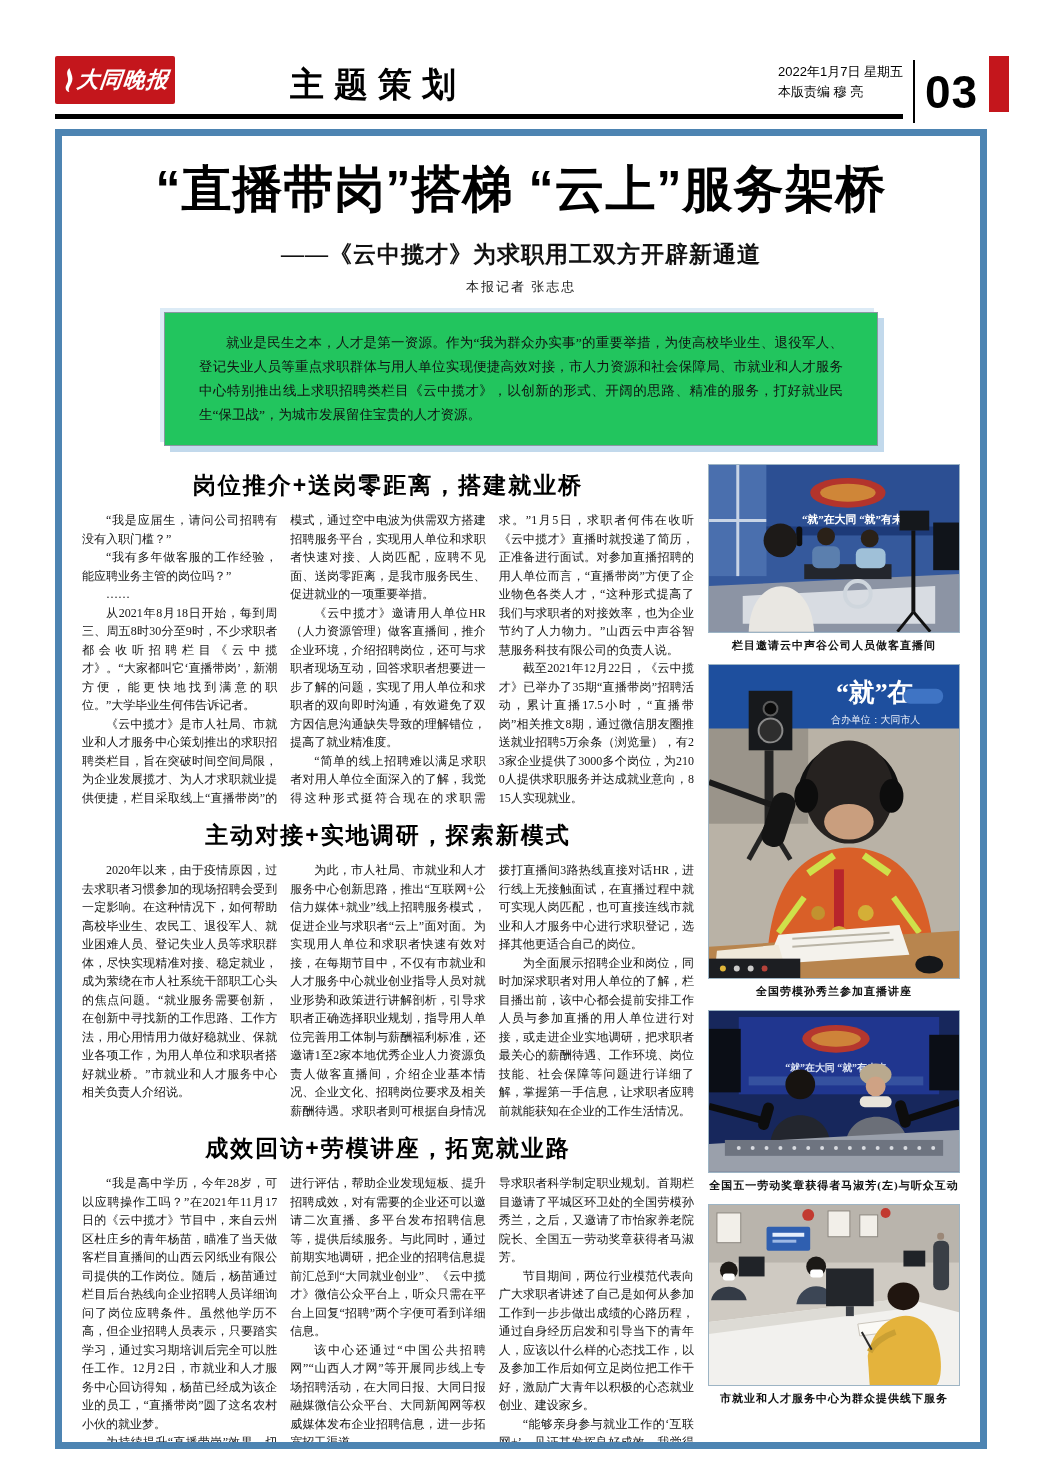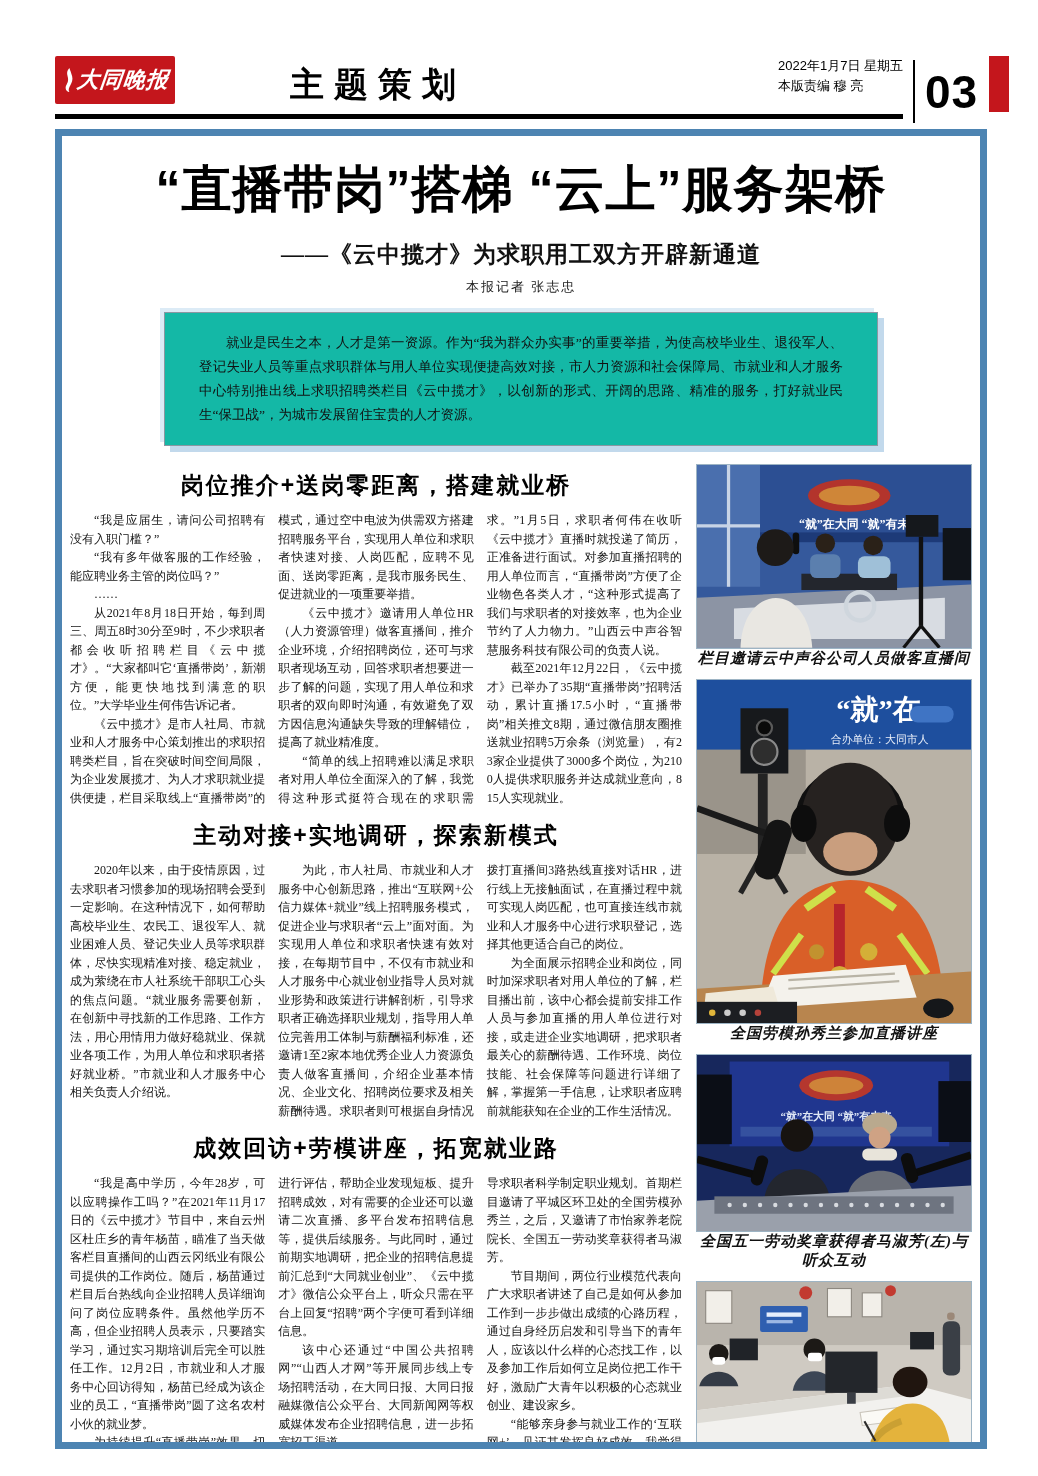--- a/index.html
+++ b/index.html
@@ -8,49 +8,49 @@
   .page { position:relative; width:1038px; height:1476px; background:#ffffff; margin:0 auto; overflow:hidden; }
   .sheet { position:absolute; left:55px; top:56px; width:932px; }
 
   
   .masthead { position:relative; height:64px; }
   .mast-row { display:flex; align-items:flex-start; width:848px; }
   .logo { width:120px; height:48px; background:#c4161c; color:#fff; display:flex; align-items:center; justify-content:center; gap:3px; border-radius:2px; }
   .logo .glyph { width:13px; height:26px; }
   .logo .logo-text { font-size:22px; font-weight:bold; font-style:italic; letter-spacing:1px; font-family:"Liberation Serif",serif; transform:skewX(-6deg); }
   .section-title { font-size:34px; font-weight:900; letter-spacing:10px; color:#000; margin-left:115px; margin-top:6px; font-family:"Liberation Sans","DejaVu Sans",sans-serif; }
-  .date-block { margin-left:auto; text-align:left; font-size:13px; line-height:20px; color:#000; margin-top:0; font-family:"Liberation Sans",sans-serif; }
+  .date-block { margin-left:auto; text-align:left; font-size:13px; line-height:20px; color:#000; margin-top:6px; font-family:"Liberation Sans",sans-serif; }
   .mast-rule { position:absolute; left:0; top:58px; width:848px; height:5px; background:#000; }
   .pageno-box { position:absolute; left:858px; top:4px; height:63px; border-left:2px solid #000; padding-left:10px; display:flex; align-items:center;justify-content:center; }
   .pageno { font-size:46px; font-weight:900; font-family:"Liberation Sans","DejaVu Sans",sans-serif; letter-spacing:1px; }
   .red-bar { position:absolute; right:-22px; top:0; width:20px; height:56px; background:#c4161c; }
 
   
-  .frame { margin-top:9px; border:7px solid #4d84b2; height:1320px; padding:12px 8px 10px; overflow:hidden; }
+  .frame { margin-top:9px; border:7px solid #4d84b2; height:1320px; padding:12px 20px 10px; overflow:hidden; }
 
   .headline { text-align:center; font-size:50px; font-weight:900; letter-spacing:1px; color:#000; margin-top:8px; font-family:"Liberation Sans","DejaVu Sans",sans-serif; }
   .subheadline { text-align:center; font-size:23px; font-weight:700; color:#111; margin-top:16px; letter-spacing:1px; }
   .byline { text-align:center; font-size:13px; color:#222; margin-top:8px; letter-spacing:2px; }
 
-  .lead-box { width:714px; margin:16px auto 0; background:#14b8a6; border:1px solid #8a97a2;
+  .lead-box { width:714px; margin:16px auto 0; background:#22c55e; border:1px solid #8a97a2;
               box-shadow:6px 6px 0 #c2d9ec, -4px -4px 0 #dcebf6; padding:18px 34px; }
   .lead-box p { font-size:13.5px; line-height:24px; text-align:justify; text-indent:2em; word-break:break-all; color:#111; }
 
   .main { display:flex; gap:14px; margin-top:18px; }
   .articles { width:612px; flex:none; }
   .article h2 { text-align:center; font-size:23px; font-weight:900; letter-spacing:2px; margin:6px 0 10px; font-family:"Liberation Sans","DejaVu Sans",sans-serif; }
   .article + .article { margin-top:13px; }
   .cols { column-count:3; column-gap:13px; }
   .cols p { font-size:12px; line-height:18.5px; text-align:justify; text-indent:2em; word-break:break-all; color:#141414; }
 
   
   .photo-col { flex:1; display:flex; flex-direction:column; }
   figure { margin:0 0 11px; }
   figure svg { display:block; width:100%; border:1px solid #9db4c4; }
-  figcaption { text-align:center; font-size:15px; font-weight:700; letter-spacing:1px; color:#111;font-style:italic; }
+  figcaption { text-align:center; font-size:11px; font-weight:700; margin-top:5px; letter-spacing:1px; color:#111; }
 </style>
 </head>
 <body>
 
 <div class="page">
   <div class="sheet">
 
     <div class="masthead">
       <div class="mast-row">
         <div class="logo">

